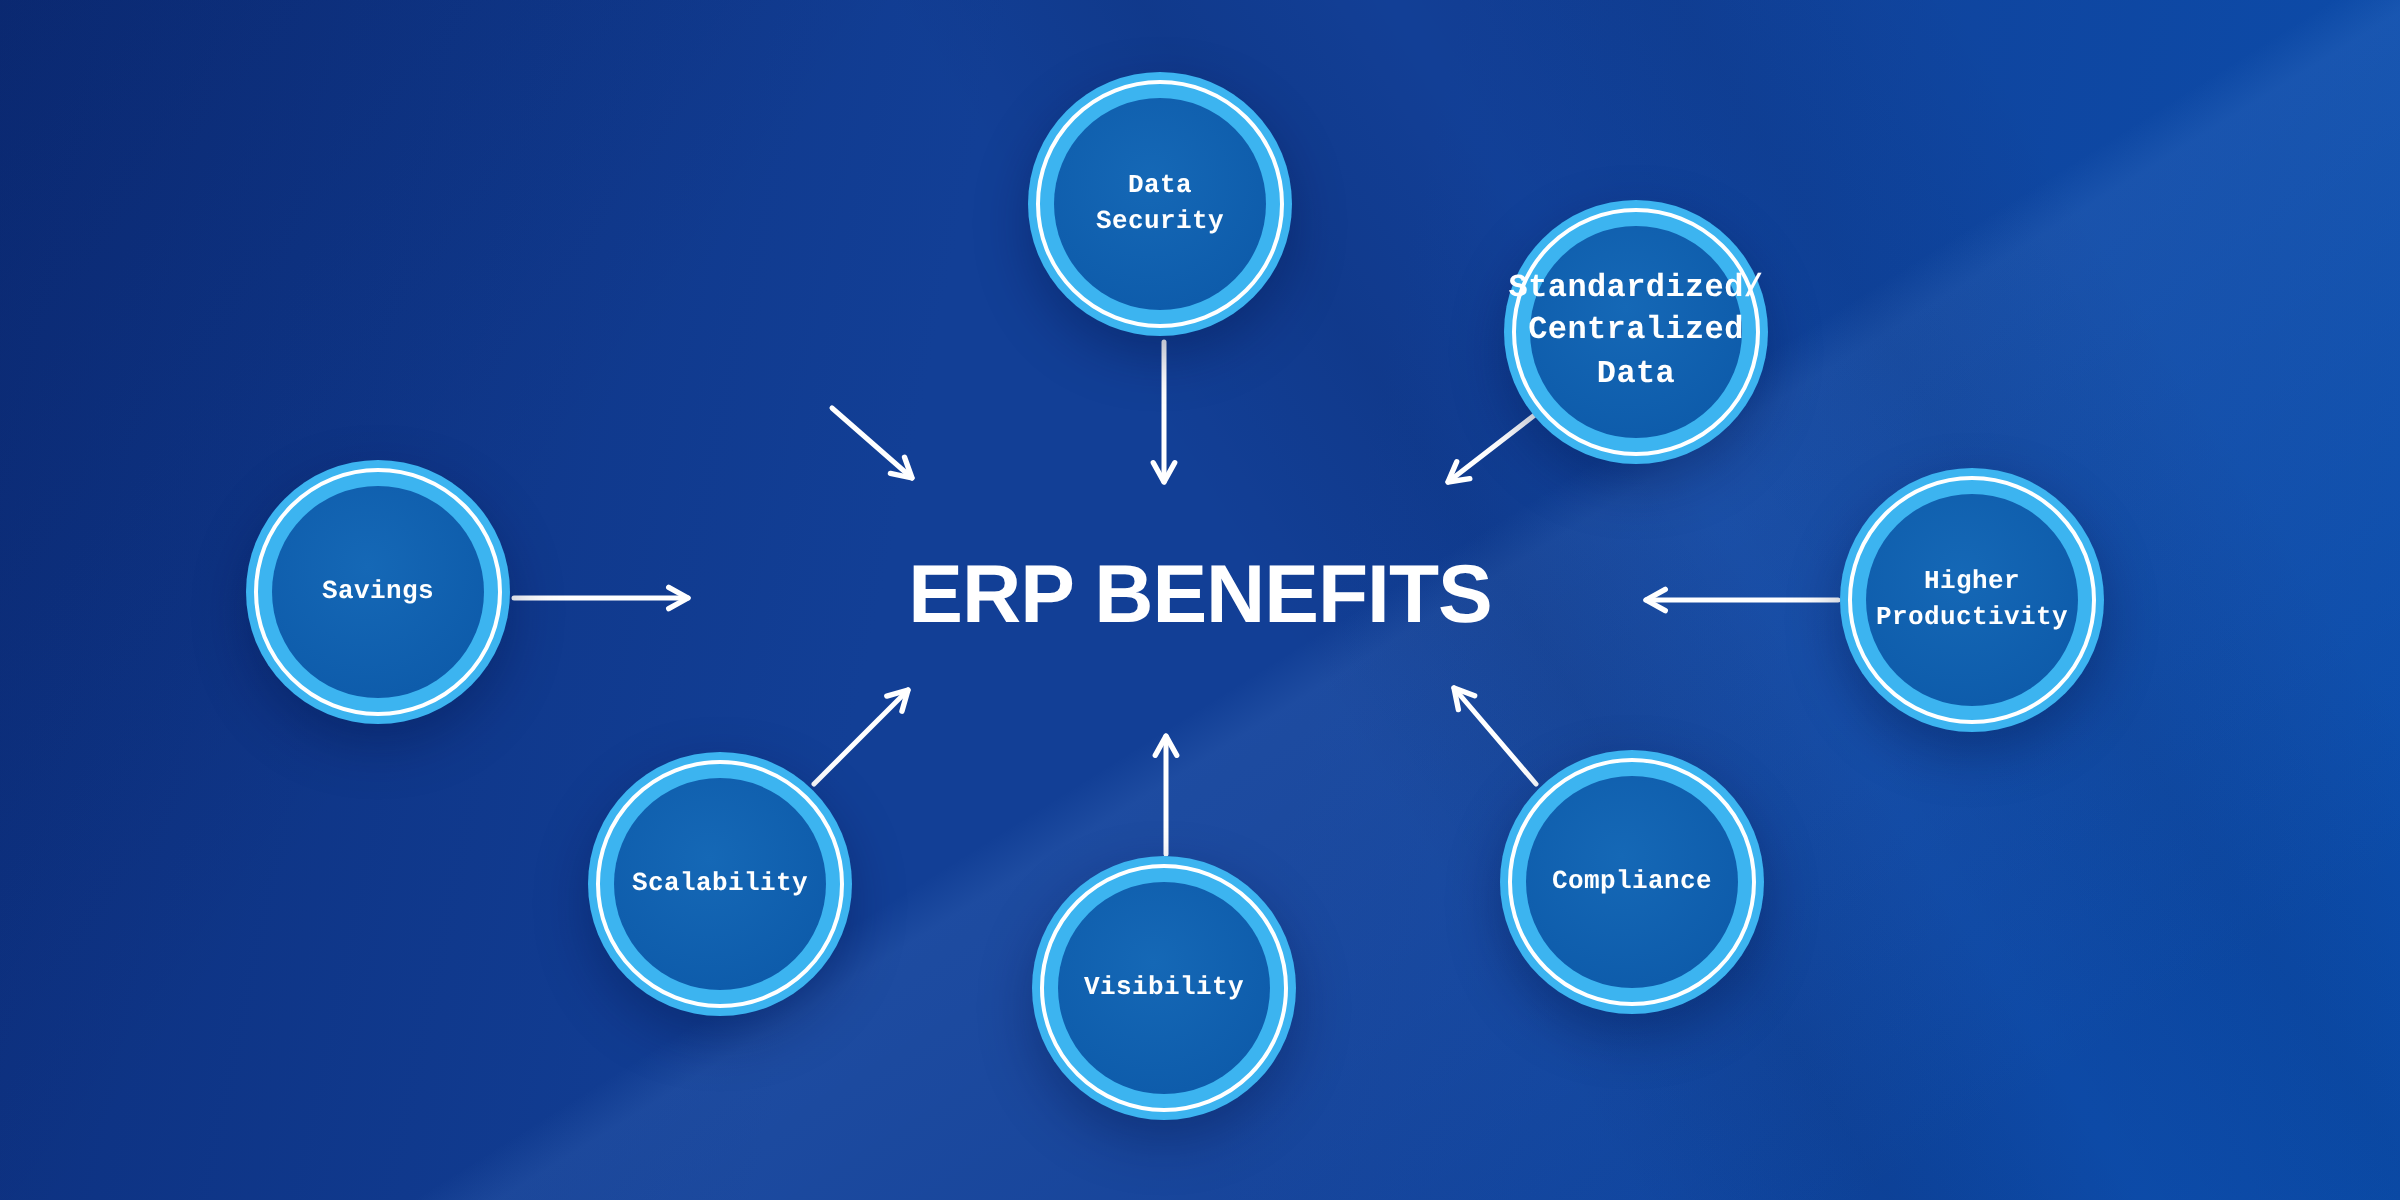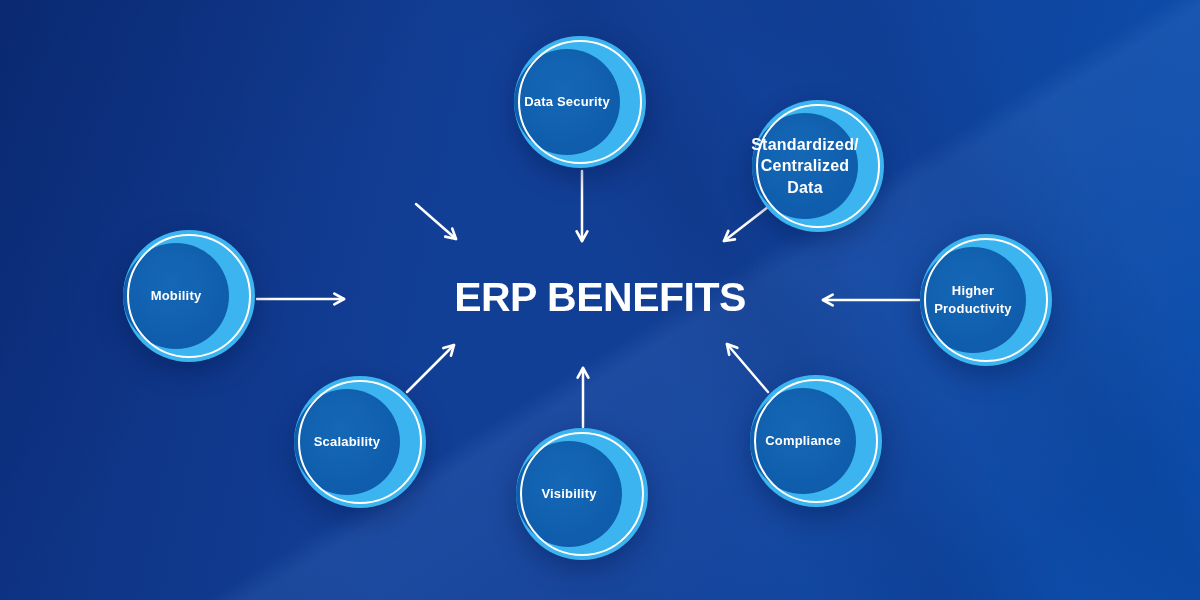--- a/index.html
+++ b/index.html
@@ -74,22 +74,24 @@
     stroke-linecap: round;
   }
   .node {
     position: absolute;
     width: 132px;
     height: 132px;
     border-radius: 50%;
     background: var(--ring, #3cb4f0);
     display: flex;
     align-items: center;
+    justify-content: center;
     box-shadow: 0 10px 26px rgba(2, 18, 66, 0.35);
     z-index: 2;
+    font-family: Liberation Mono, monospace;
   }
   .white-ring {
     position: absolute;
     inset: 4px;
     border: 2px solid var(--ring_line, #ffffff);
     border-radius: 50%;
     pointer-events: none;
   }
   .node-inner {
     width: 106px;
@@ -158,21 +160,21 @@
     <span class="white-ring"></span>
     <div class="node-inner">
       <span class="node-label">Standardized/
 Centralized Data</span>
     </div>
   </div>
 
   <div class="node pos-mobility">
     <span class="white-ring"></span>
     <div class="node-inner">
-      <span class="node-label">Mobility</span>
+      <span class="node-label">Savings</span>
     </div>
   </div>
 
   <div class="node pos-higher-productivity">
     <span class="white-ring"></span>
     <div class="node-inner">
       <span class="node-label">Higher
 Productivity</span>
     </div>
   </div>

